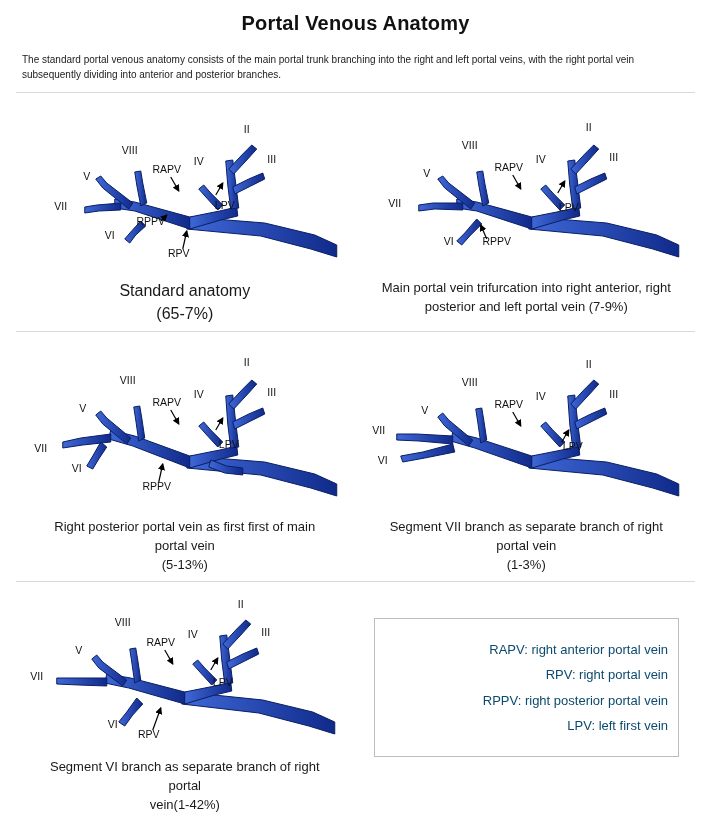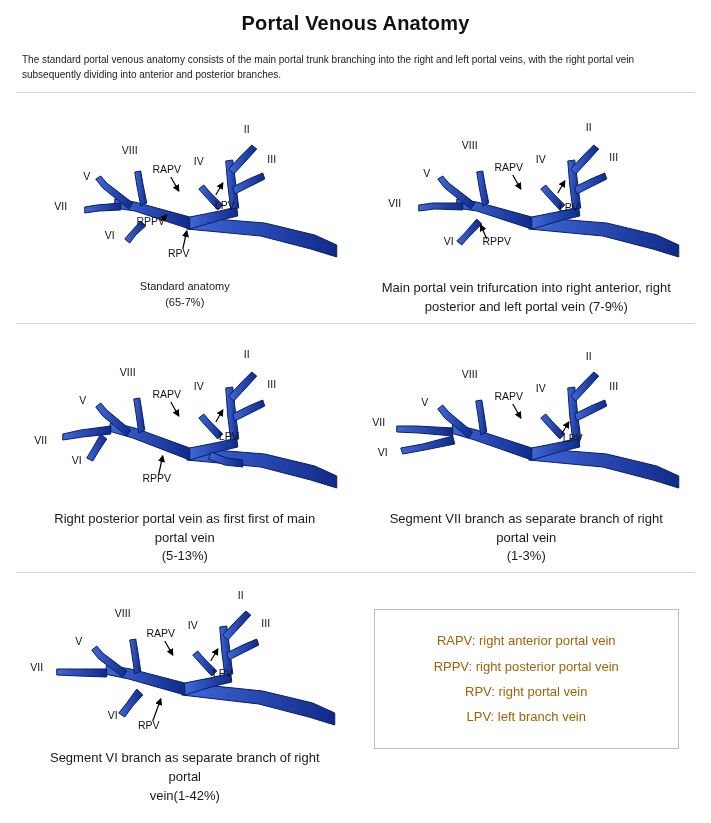--- a/index.html
+++ b/index.html
@@ -44,41 +44,42 @@
     display: flex;
     width: 100%;
   }
   .cell {
     box-sizing: border-box;
     position: relative;
   }
   .cell-half { width: 50%; }
   .caption {
     text-align: center;
-    font-size: 11px;
+    font-size: 16px;
     line-height: 1.45;
     color: #1a1a1a;
     padding: 0 24px;
   }
   .caption-small { font-size: 13px; }
   .diagram {
     position: relative;
     width: 100%;
   }
   svg { display: block; width: 100%; height: 100%; }
   .legend-box {
     box-sizing: border-box;
     border: 1px solid #bdbdbd;
     padding: 18px 10px 18px 10px;
     text-align: center;
   }
   .legend-line {
     font-size: 13px;
     line-height: 1.95;
-    color: #a16207;
+    color: #0c4a6e;
+    text-align: right;
   }
   .lbl { font-size: 10.5px; fill: #111111; font-family: "Liberation Sans", sans-serif; }
 </style>
 </head>
 <body>
 
 <div class="page">
 
   <h1 class="title">Portal Venous Anatomy</h1>
 
@@ -324,21 +325,21 @@
       </div>
       <div class="caption caption-small">
         <div>Segment VI branch as separate branch of right portal</div>
         <div>vein(1-42%)</div>
       </div>
     </div>
 
     <div class="cell cell-half" style="padding:30px 18px 0 18px;">
       <div class="legend-box">
         <div class="legend-line">RAPV: right anterior portal vein</div>
+        <div class="legend-line">RPV: right portal vein</div>
         <div class="legend-line">RPPV: right posterior portal vein</div>
-        <div class="legend-line">RPV: right portal vein</div>
-        <div class="legend-line">LPV: left branch vein</div>
+        <div class="legend-line">LPV: left first vein</div>
       </div>
     </div>
 
   </div>
 
 </div>
 
 </body></html>

